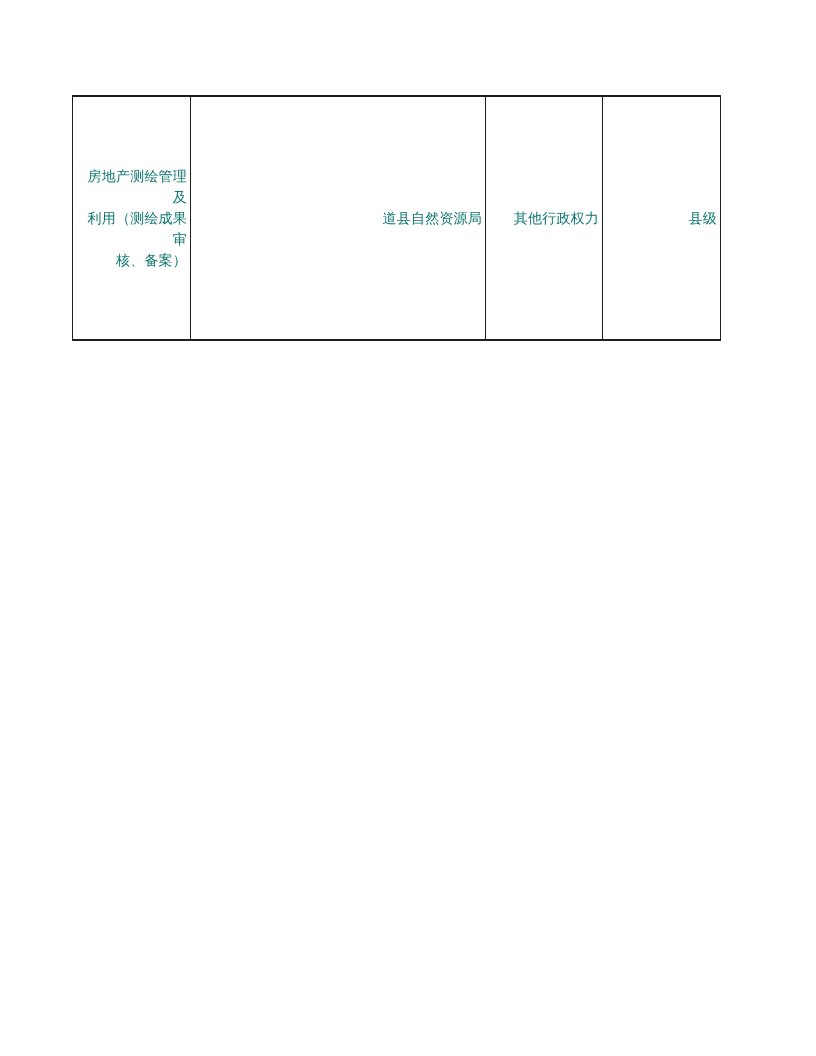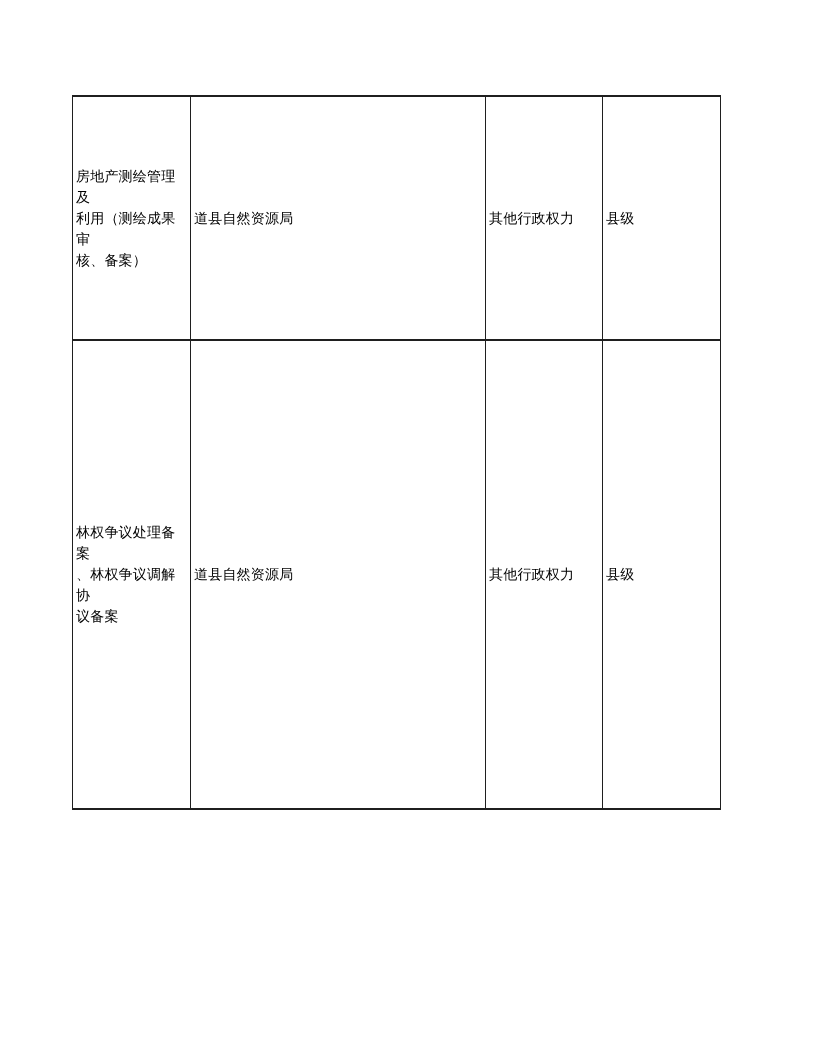--- a/index.html
+++ b/index.html
@@ -22,25 +22,25 @@
     width: 648px;
     border-collapse: collapse;
     table-layout: fixed;
   }
   table.gov-table td {
     border-left: 1.5px solid #1f1f1f;
     border-right: 1.5px solid #1f1f1f;
     border-top: 2px solid #1f1f1f;
     border-bottom: 2px solid #1f1f1f;
     padding: 2px 3px;
-    text-align: left;
+    text-align: right;
     vertical-align: middle;
     font-size: 14px;
     line-height: 21px;
-    color: #000000;
+    color: #0f766e;
     white-space: pre-line;
     letter-spacing: 0.2px;
   }
   tr.row-1 { height: 244px; }
   tr.row-2 { height: 469px; }
   col.c-name   { width: 118px; }
   col.c-agency { width: 295px; }
   col.c-type   { width: 117px; }
   col.c-level  { width: 118px; }
 </style>
@@ -57,23 +57,15 @@
     </colgroup>
     <tbody>
       <tr class="row-1">
         <td>房地产测绘管理及
 利用（测绘成果审
 核、备案）</td>
         <td>道县自然资源局</td>
         <td>其他行政权力</td>
         <td>县级</td>
       </tr>
-      <tr class="row-2">
-        <td>林权争议处理备案
-、林权争议调解协
-议备案</td>
-        <td>道县自然资源局</td>
-        <td>其他行政权力</td>
-        <td>县级</td>
-      </tr>
     </tbody>
   </table>
 </div>
 
 </body></html>

